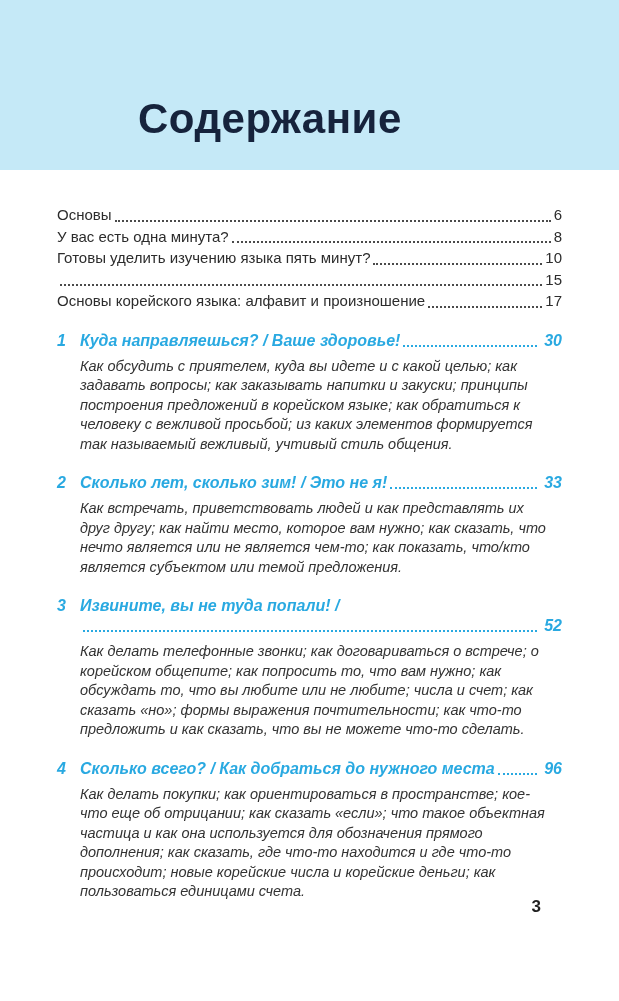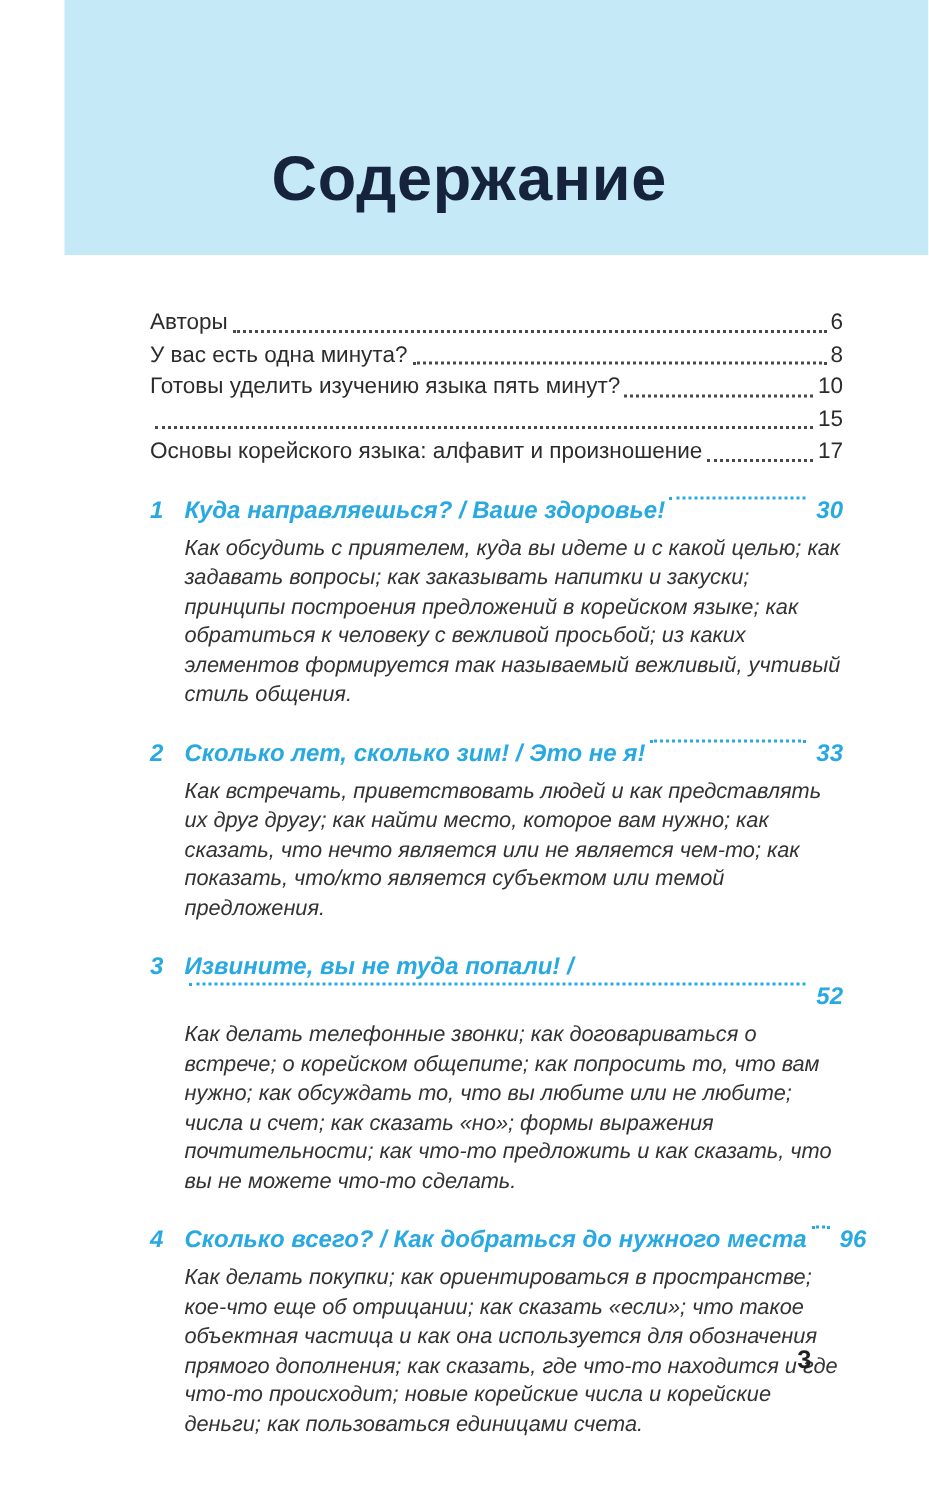--- a/index.html
+++ b/index.html
@@ -6,21 +6,20 @@
   html, body { background: #ffffff; }
   body {
     width: 619px; height: 1001px;
     font-family: "Liberation Sans", sans-serif;
     position: relative;
     overflow: hidden;
   }
   .page {
     position: absolute; inset: 0;
     background: #ffffff;
-    margin-left: 43px;
   }
   .header-band {
     background: #c5e9f7;
     height: 170px;
     width: 100%;
   }
   .main-title {
     font-size: 42px;
     font-weight: bold;
     color: #16233c;
@@ -54,21 +53,21 @@
     display: flex;
     color: #29a9e1;
     font-weight: bold;
     font-style: italic;
     font-size: 16px;
     line-height: 20px;
     margin-bottom: 6px;
   }
   .ch-num { width: 23px; flex: 0 0 23px; }
   .ch-title { flex: 1; }
-  .ch-line { display: flex; align-items: flex-start; }
+  .ch-line { display: flex; align-items: flex-end; }
   .ch-line .dots { border-color: #29a9e1; margin-bottom: 4px; }
   .ch-page { margin-left: 4px; white-space: nowrap; }
   .chapter-desc {
     margin-left: 23px;
     font-size: 14.5px;
     line-height: 19.5px;
     color: #333333;
     max-width: 468px;
     font-style: italic;
   }
@@ -87,21 +86,21 @@
 <div class="page">
 
   <div class="header-band">
     <h1 class="main-title">Содержание</h1>
   </div>
 
   <div class="content">
 
     <div class="front-matter">
       <div class="toc-row">
-        <span class="toc-label">Авторы</span>
+        <span class="toc-label">Основы</span>
         <span class="dots"></span>
         <span class="toc-page">6</span>
       </div>
       <div class="toc-row">
         <span class="toc-label">У вас есть одна минута?</span>
         <span class="dots"></span>
         <span class="toc-page">8</span>
       </div>
       <div class="toc-row">
         <span class="toc-label">Готовы уделить изучению языка пять минут?</span>

